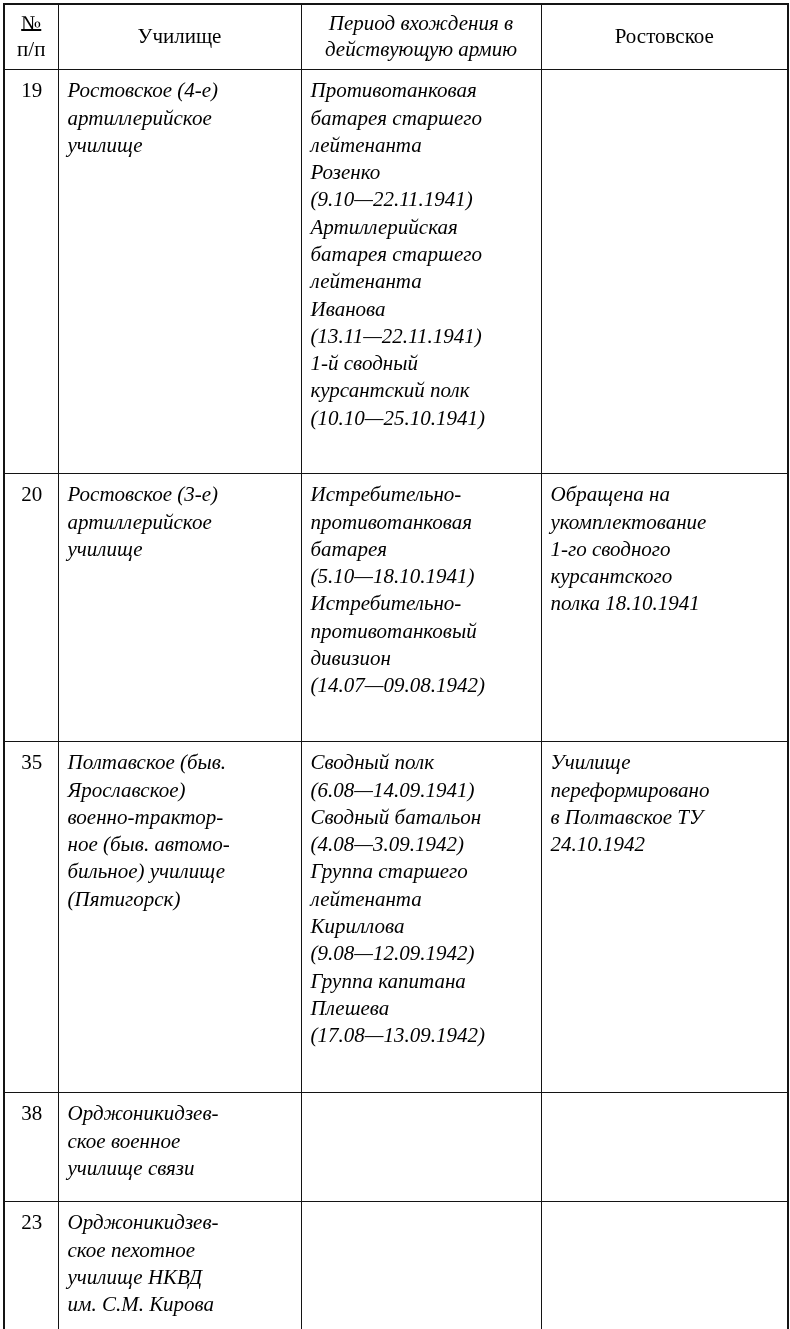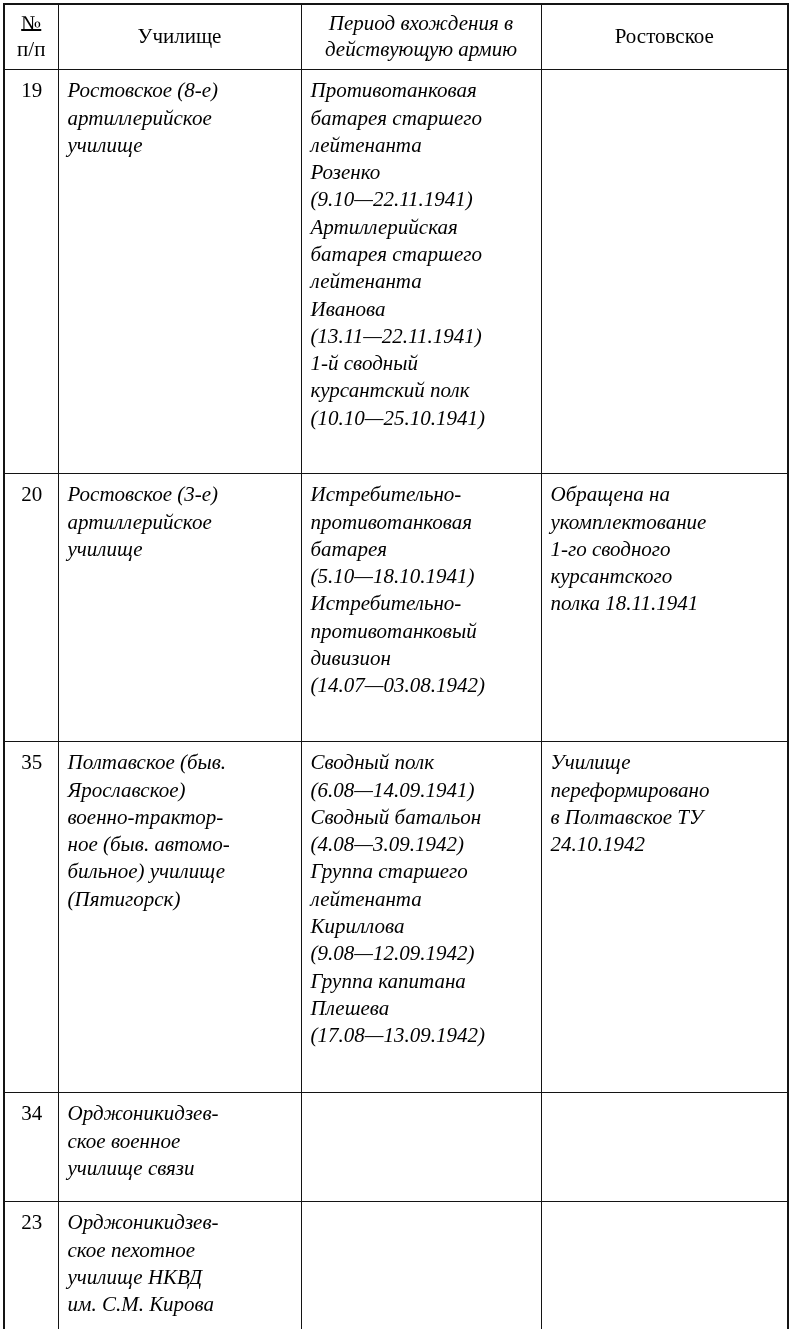--- a/index.html
+++ b/index.html
@@ -92,21 +92,21 @@
         </th>
         <th>Училище</th>
         <th class="lines">Период вхождения в
 действующую армию</th>
         <th>Ростовское</th>
       </tr>
     </thead>
     <tbody>
       <tr class="r19">
         <td class="num">19</td>
-        <td class="lines">Ростовское (8-е)
+        <td class="lines">Ростовское (4-е)
 артиллерийское
 училище</td>
         <td class="lines">Противотанковая
 батарея старшего
 лейтенанта
 Розенко
 (9.10—22.11.1941)
 Артиллерийская
 батарея старшего
 лейтенанта
@@ -122,26 +122,26 @@
         <td class="lines">Ростовское (3-е)
 артиллерийское
 училище</td>
         <td class="lines">Истребительно-
 противотанковая
 батарея
 (5.10—18.10.1941)
 Истребительно-
 противотанковый
 дивизион
-(14.07—03.08.1942)</td>
+(14.07—09.08.1942)</td>
         <td class="lines">Обращена на
 укомплектование
 1-го сводного
 курсантского
-полка 18.11.1941</td>
+полка 18.10.1941</td>
       </tr>
       <tr class="r21">
         <td class="num">35</td>
         <td class="lines">Полтавское (быв.
 Ярославское)
 военно-трактор-
 ное (быв. автомо-
 бильное) училище
 (Пятигорск)</td>
         <td class="lines">Сводный полк
@@ -154,21 +154,21 @@
 (9.08—12.09.1942)
 Группа капитана
 Плешева
 (17.08—13.09.1942)</td>
         <td class="lines">Училище
 переформировано
 в Полтавское ТУ
 24.10.1942</td>
       </tr>
       <tr class="r22">
-        <td class="num">34</td>
+        <td class="num">38</td>
         <td class="lines">Орджоникидзев-
 ское военное
 училище связи</td>
         <td class="lines"></td>
         <td class="lines"></td>
       </tr>
       <tr class="r23">
         <td class="num">23</td>
         <td class="lines">Орджоникидзев-
 ское пехотное

